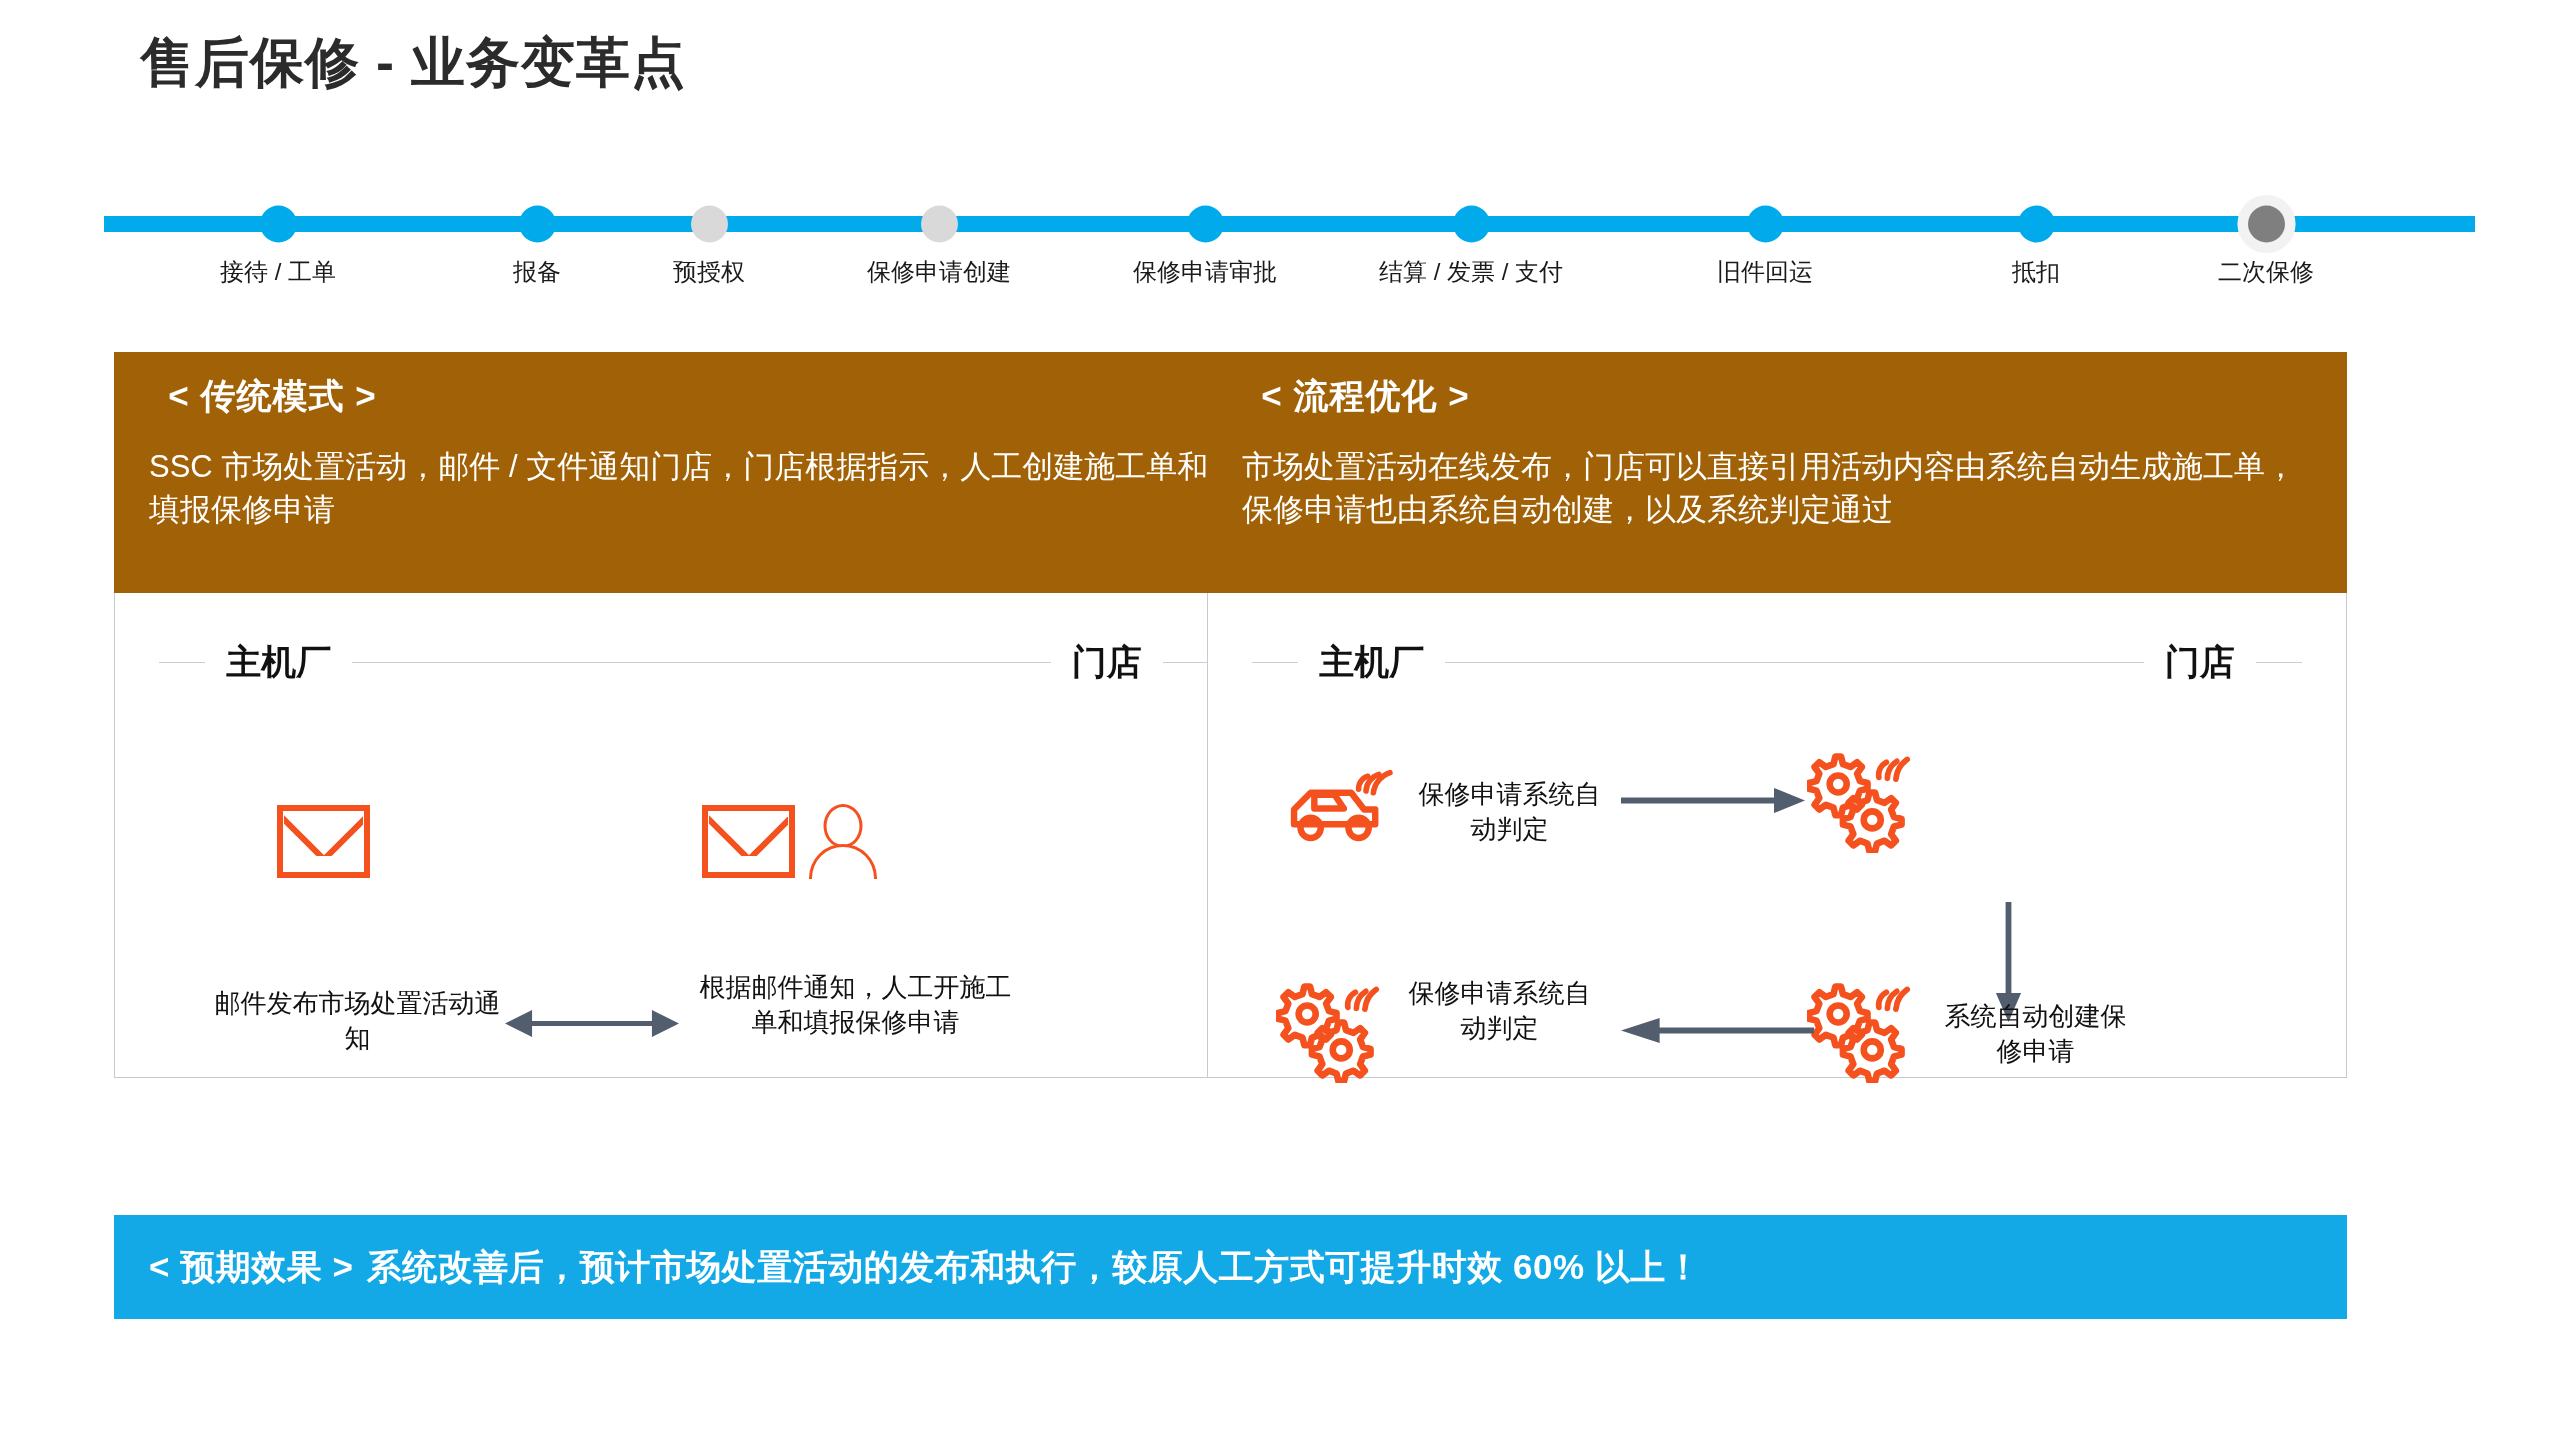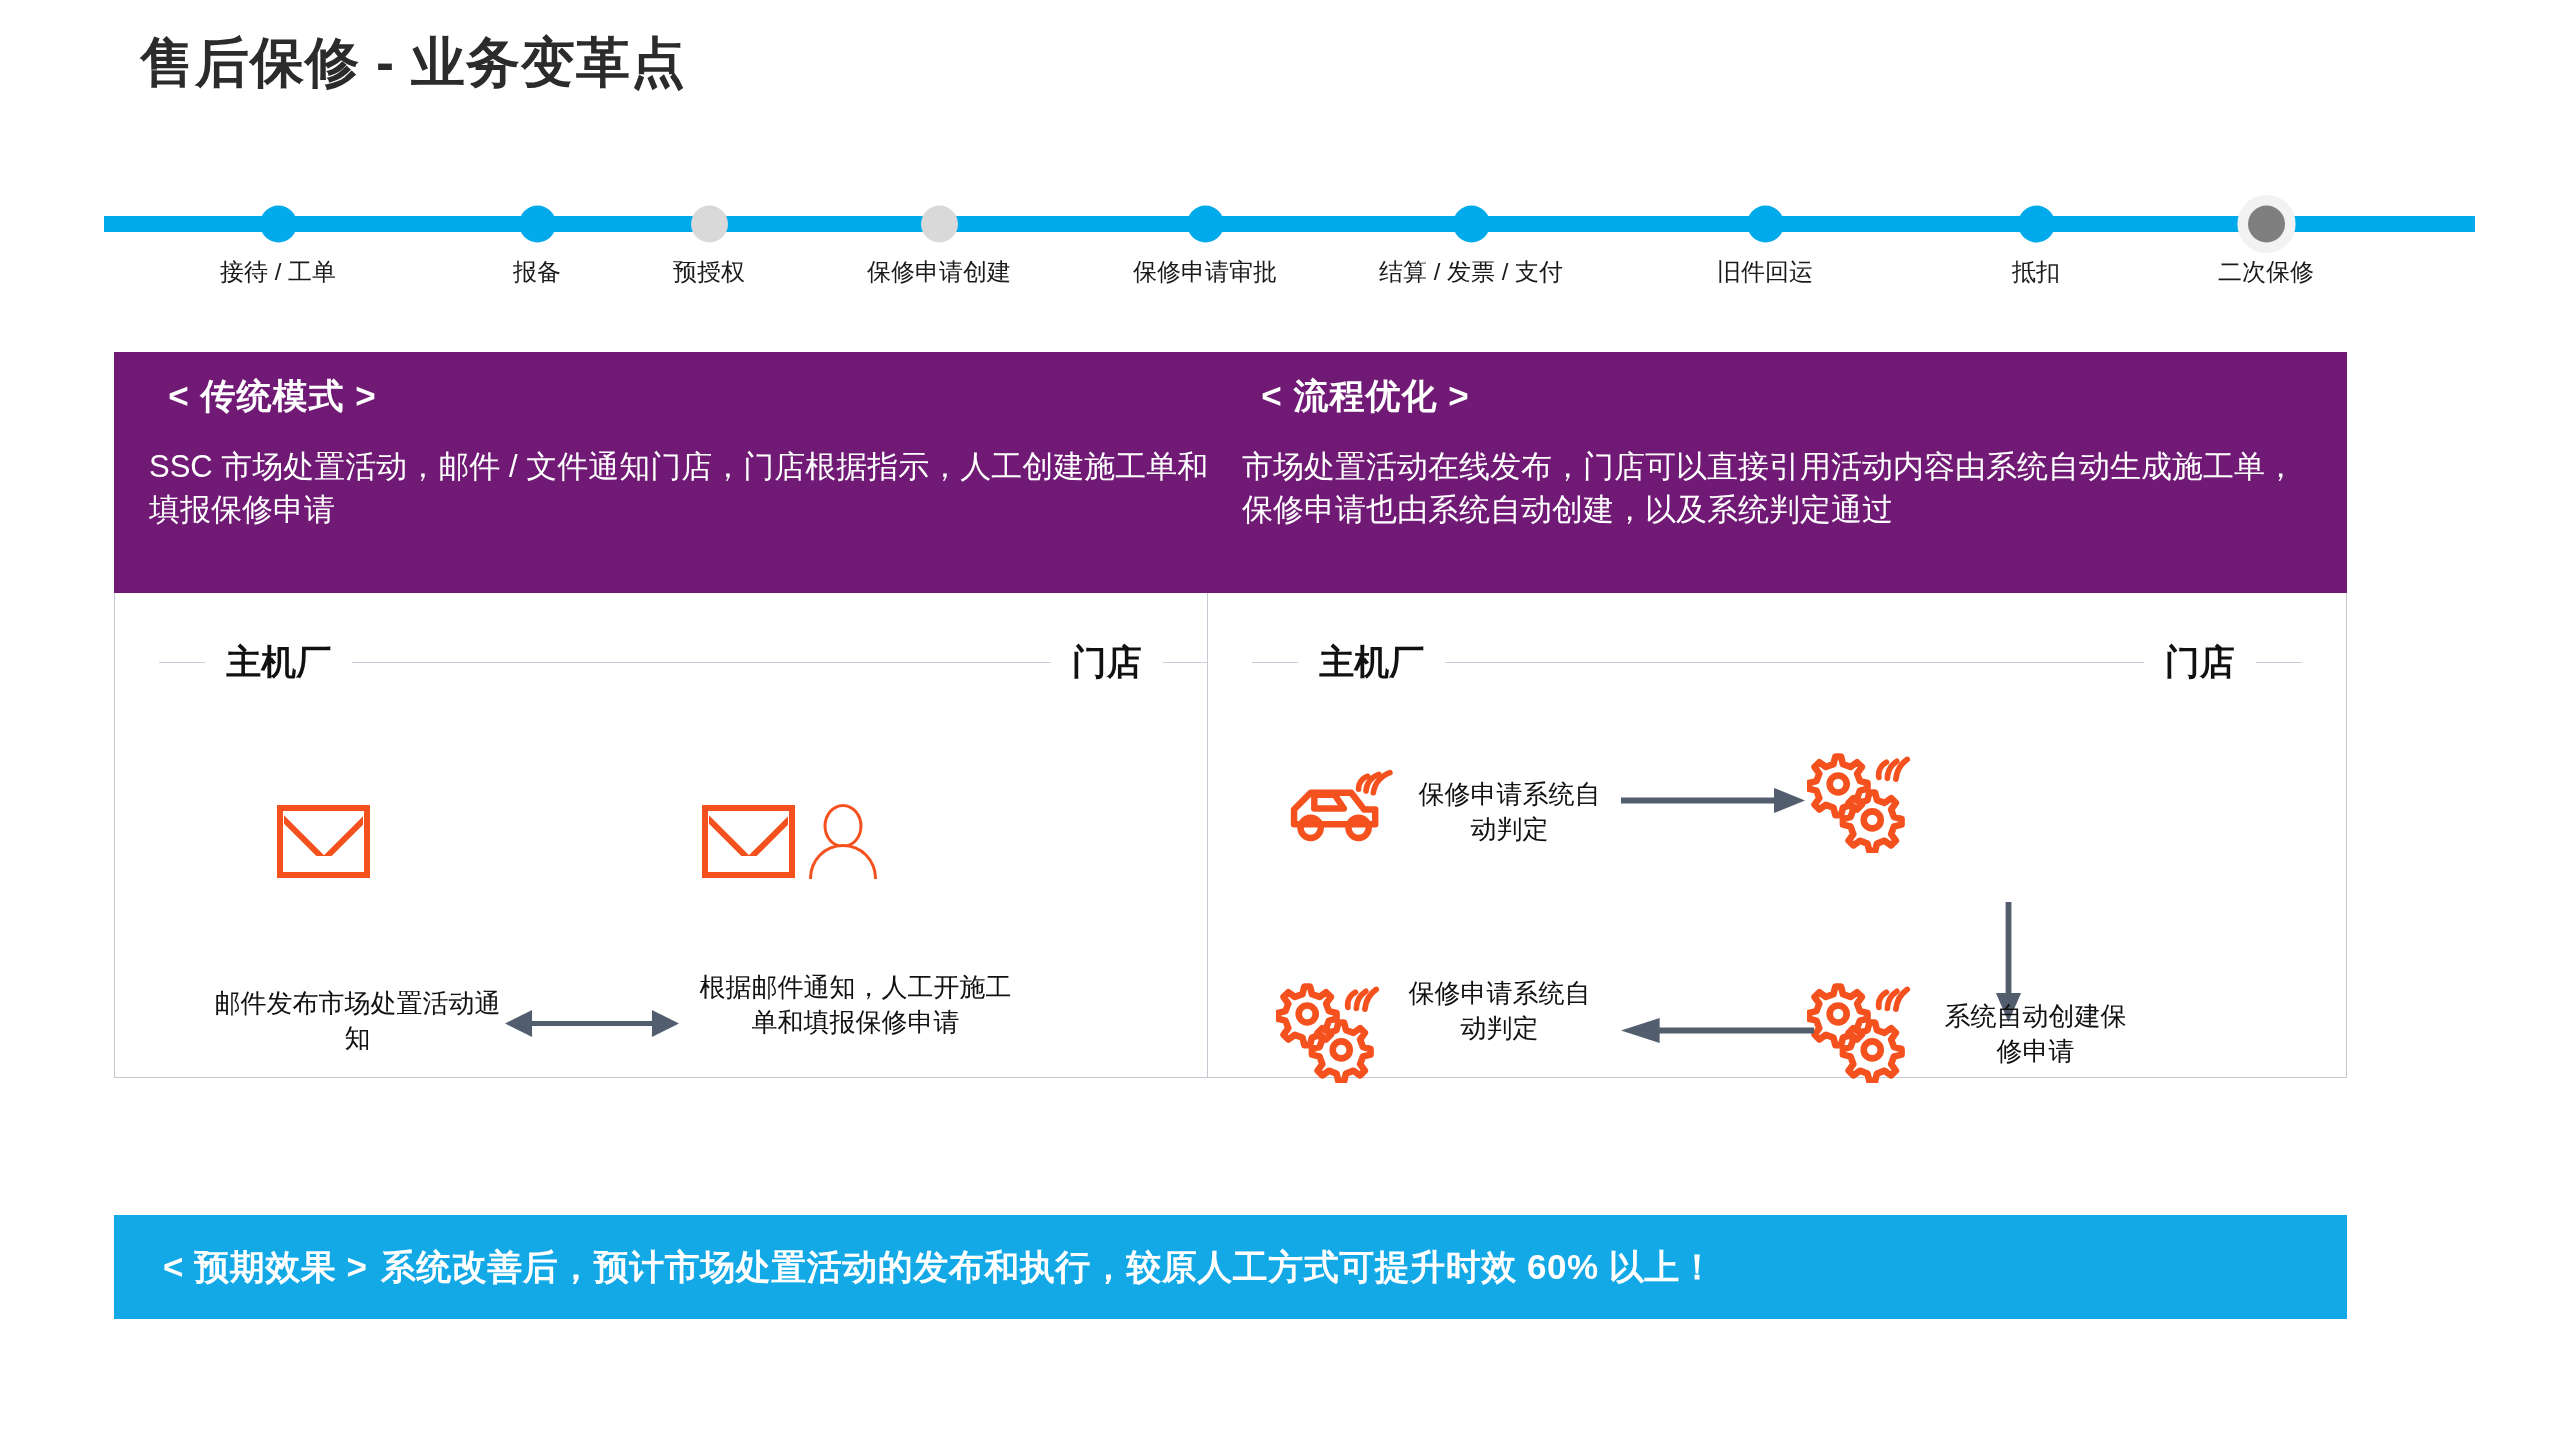--- a/index.html
+++ b/index.html
@@ -84,21 +84,21 @@
   
   .panel {
     position: absolute;
     top: 352px;
     width: 1140px;
   }
   .panel.left  { left: 114px; }
   .panel.right { left: 1207px; }
 
   .panel-header {
-    background: #701a75;
+    background: #a16207;
     color: #ffffff;
     padding: 21px 35px 29px 35px;
     height: 241px;
   }
   .panel-header-title {
     font-size: 35px;
     font-weight: bold;
     letter-spacing: 1px;
     margin-left: 19.3px;
     margin-bottom: 25px;
@@ -239,21 +239,21 @@
     height: 104px;
     background: #13a9e6;
     display: flex;
     align-items: center;
   }
   .banner-text {
     color: #ffffff;
     font-size: 35px;
     font-weight: bold;
     letter-spacing: 0.5px;
-    padding-left: 49px;
+    padding-left: 35px;
     white-space: nowrap;
   }
   .banner-tag { margin-right: 13.5px; }
 </style>
 </head>
 <body>
 
 <div class="slide">
 
   <div class="slide-title">售后保修 - 业务变革点</div>

